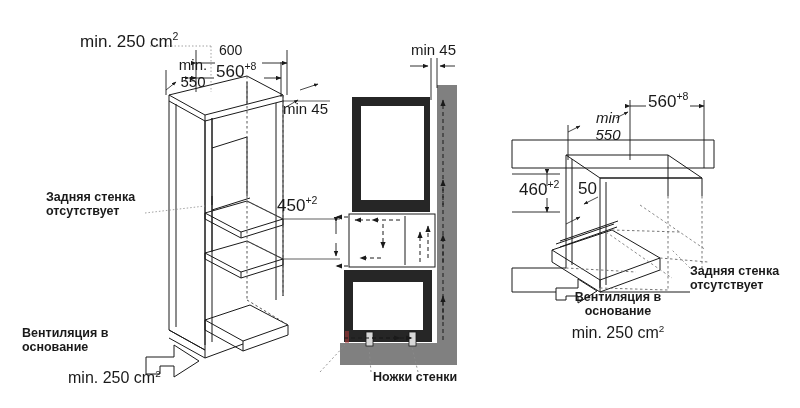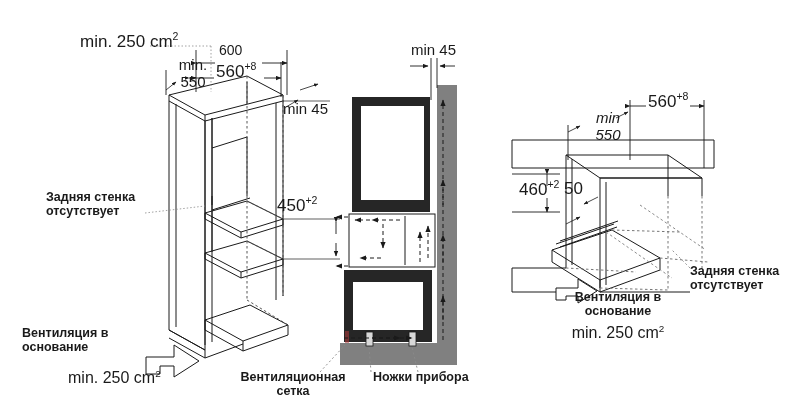--- a/index.html
+++ b/index.html
@@ -269,30 +269,29 @@
 
 <div class="lbl dim" style="left:277px;top:196px;font-size:17px;"><span>450</span><sup>+2</sup></div>
 
 <div class="lbl bold" style="left:46px;top:190px;font-size:12.5px;"><span>Задняя стенка</span><br><span>отсутствует</span></div>
 
 <div class="lbl bold" style="left:22px;top:326px;font-size:12.5px;"><span>Вентиляция в</span><br><span>основание</span></div>
 <div class="lbl dim" style="left:68px;top:369px;font-size:16px;"><span>min. 250 cm</span><sup>2</sup></div>
 
 <div class="lbl dim" style="left:411px;top:42px;font-size:15px;">min 45</div>
 
-<div class="lbl bold ctr" style="left:218px;top:370px;font-size:12.5px;width:150px;"><span>Вентиляционная</span><br><span>сетка</span></div>
-
-<div class="lbl bold" style="left:373px;top:370px;font-size:12.5px;">Ножки прибора</div>
+
+<div class="lbl bold" style="left:373px;top:370px;font-size:12.5px;">Ножки стенки</div>
 
 <div class="lbl dim" style="left:648px;top:92px;font-size:17px;"><span>560</span><sup>+8</sup></div>
 
 <div class="lbl dim ctr" style="left:586px;top:110px;font-size:15px;width:44px;font-style:italic;"><span>min</span><br><span>550</span></div>
 
 <div class="lbl dim" style="left:519px;top:180px;font-size:17px;"><span>460</span><sup>+2</sup></div>
 
-<div class="lbl dim" style="left:564px;top:179px;font-size:17px;">50</div>
+<div class="lbl dim" style="left:578px;top:179px;font-size:17px;">50</div>
 
 <div class="lbl bold" style="left:690px;top:264px;font-size:12.5px;"><span>Задняя стенка</span><br><span>отсутствует</span></div>
 
 <div class="lbl bold ctr" style="left:548px;top:290px;font-size:12.5px;width:140px;"><span>Вентиляция в</span><br><span>основание</span></div>
 <div class="lbl dim ctr" style="left:548px;top:324px;font-size:16px;width:140px;"><span>min. 250 cm</span><sup>2</sup></div>
 
 </div>
 
 </body></html>

